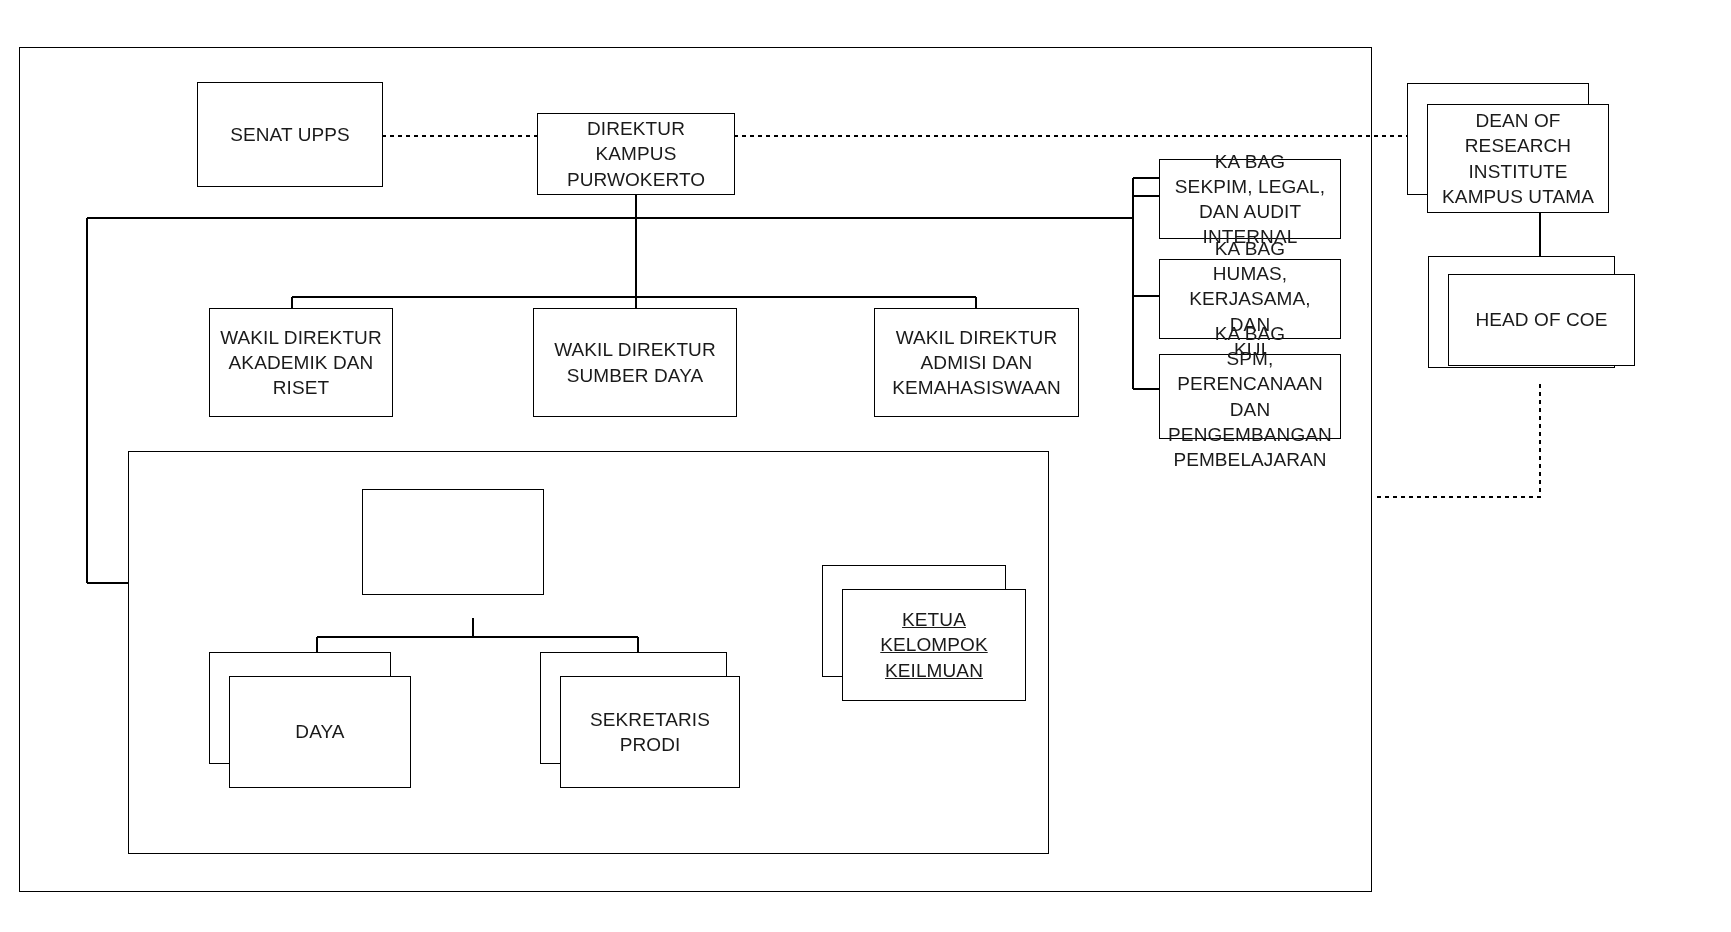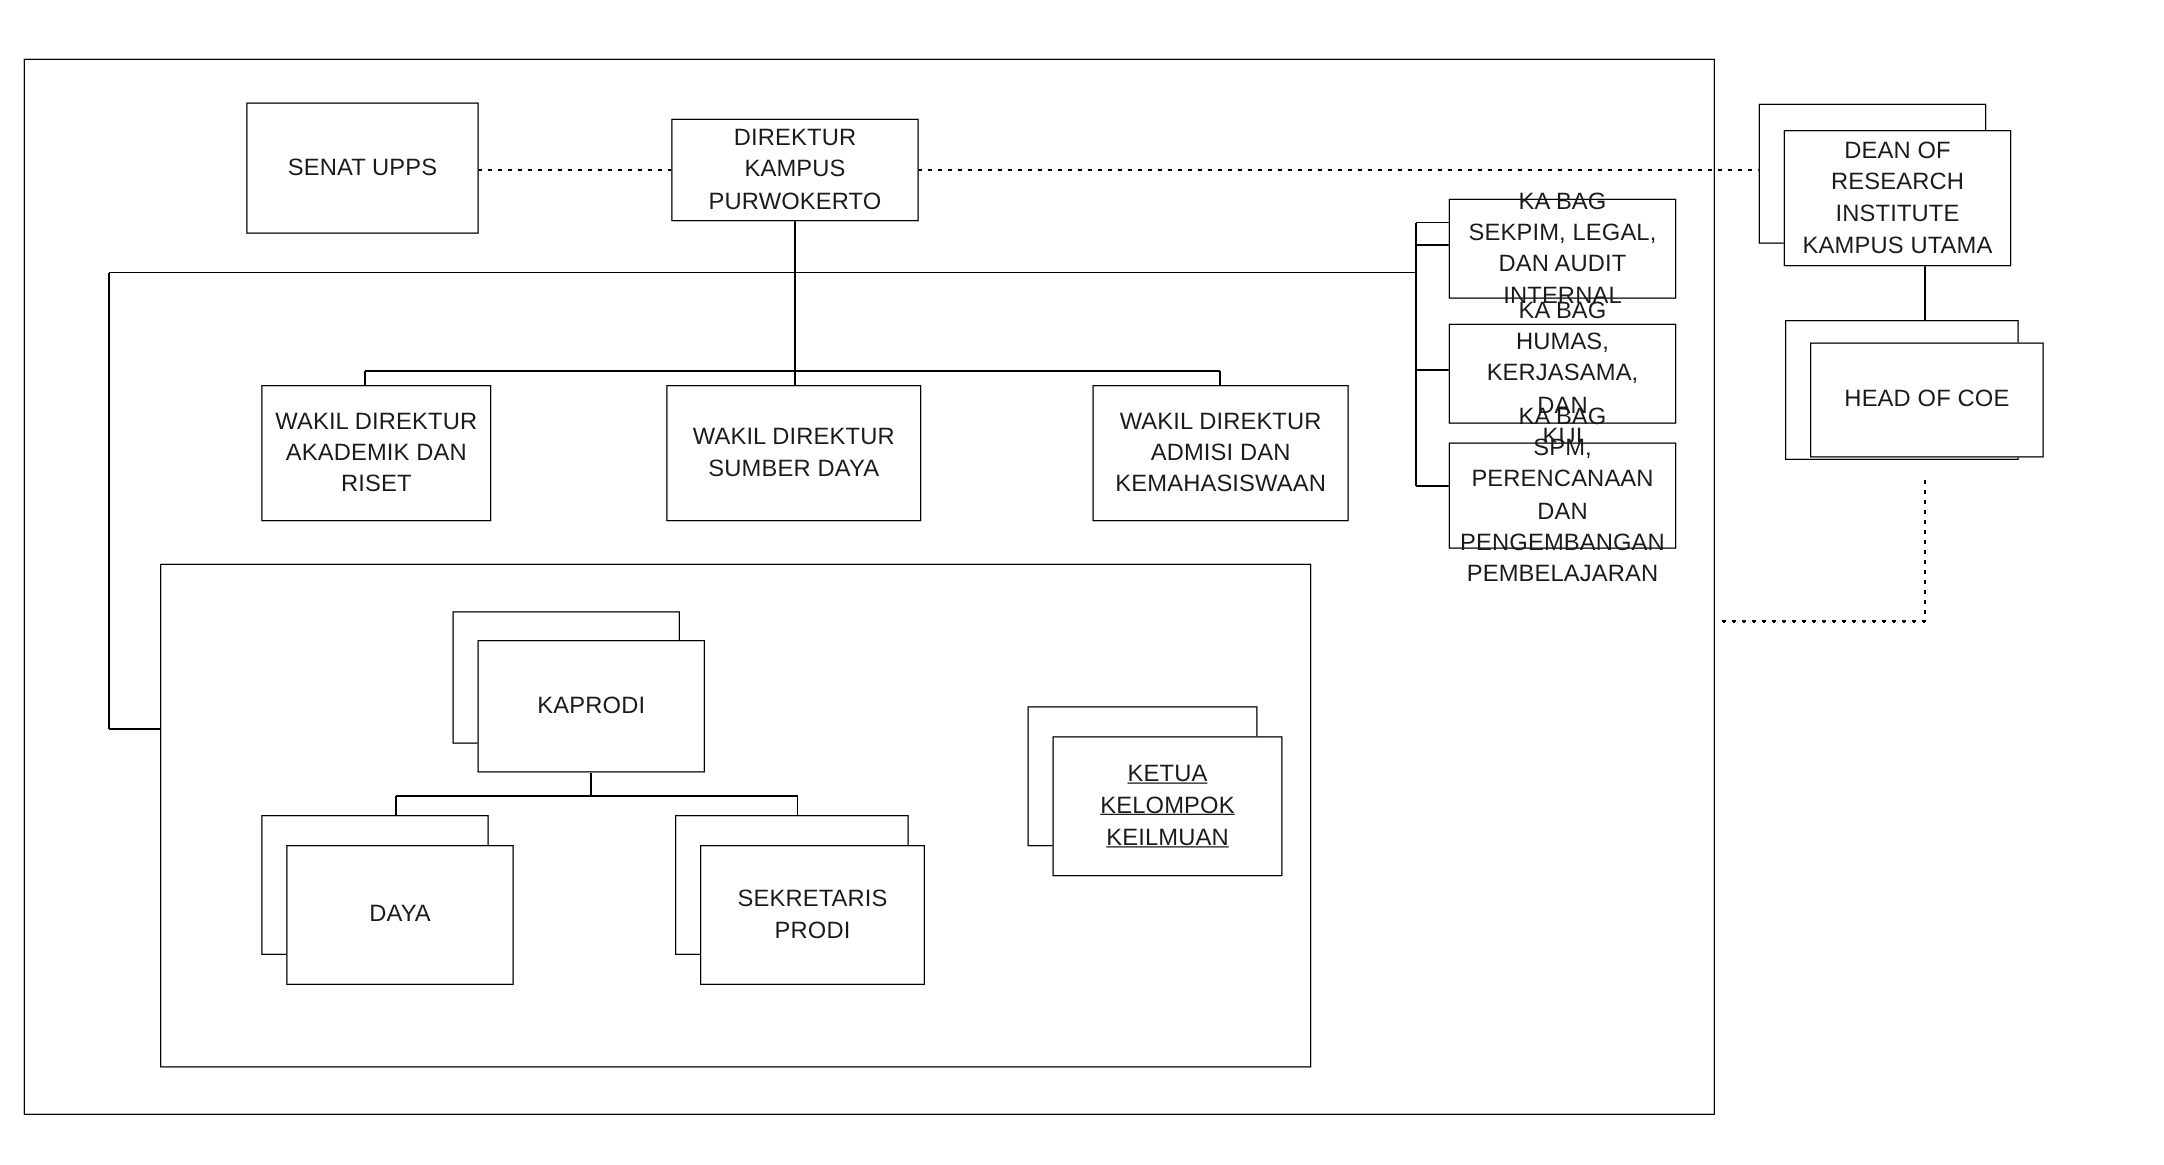--- a/index.html
+++ b/index.html
@@ -101,21 +101,21 @@
   </svg>
 
   <div class="frame" style="left:19px; top:47px; width:1353px; height:845px;"></div>
 
   <div class="frame" style="left:128px; top:451px; width:921px; height:403px;"></div>
 
   <div class="node" style="left:197px; top:82px; width:186px; height:105px;">
     <span class="txt">SENAT UPPS</span>
   </div>
 
-  <div class="node" style="left:537px; top:95px; width:198px; height:82px;">
+  <div class="node" style="left:537px; top:113px; width:198px; height:82px;">
     <span class="txt">DIREKTUR KAMPUS
 PURWOKERTO</span>
   </div>
 
   <div class="node" style="left:209px; top:308px; width:184px; height:109px;">
     <span class="txt">WAKIL DIREKTUR
 AKADEMIK DAN RISET</span>
   </div>
 
   <div class="node" style="left:533px; top:308px; width:204px; height:109px;">
@@ -141,23 +141,20 @@
   </div>
 
   <div class="node" style="left:1159px; top:354px; width:182px; height:85px;">
     <span class="txt">KA BAG
 SPM, PERENCANAAN DAN
 PENGEMBANGAN
 PEMBELAJARAN</span>
   </div>
 
   <div class="ghost" style="left:362px; top:489px; width:182px; height:106px;"></div>
-  <div class="node" style="left:382px; top:512px; width:182px; height:106px;">
-    <span class="txt">KAPRODI</span>
-  </div>
 
   <div class="ghost" style="left:209px; top:652px; width:182px; height:112px;"></div>
   <div class="node" style="left:229px; top:676px; width:182px; height:112px;">
     <span class="txt">DAYA</span>
   </div>
 
   <div class="ghost" style="left:540px; top:652px; width:187px; height:112px;"></div>
   <div class="node" style="left:560px; top:676px; width:180px; height:112px;">
     <span class="txt">SEKRETARIS PRODI</span>
   </div>

